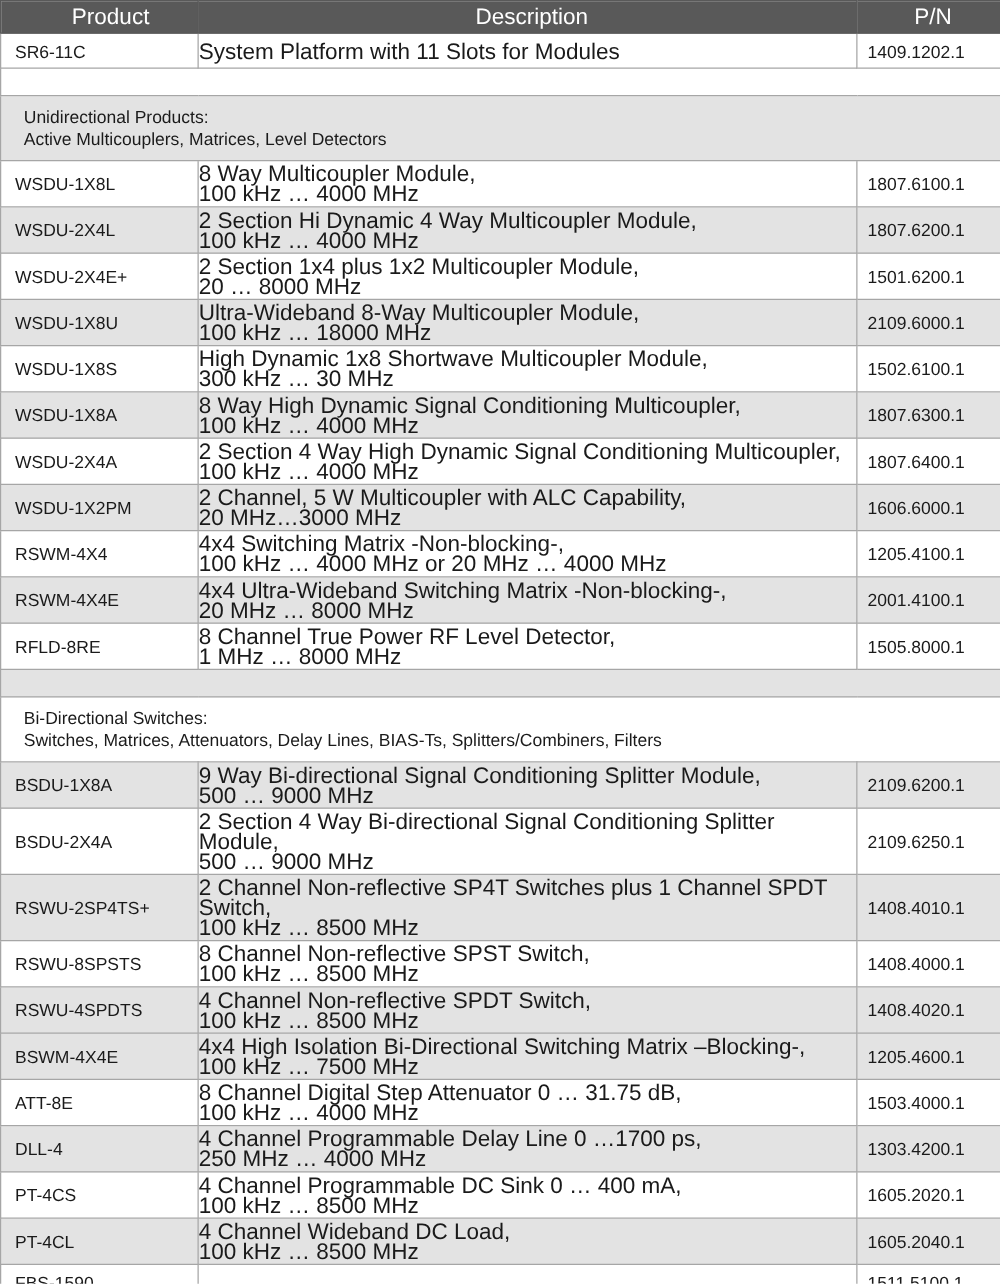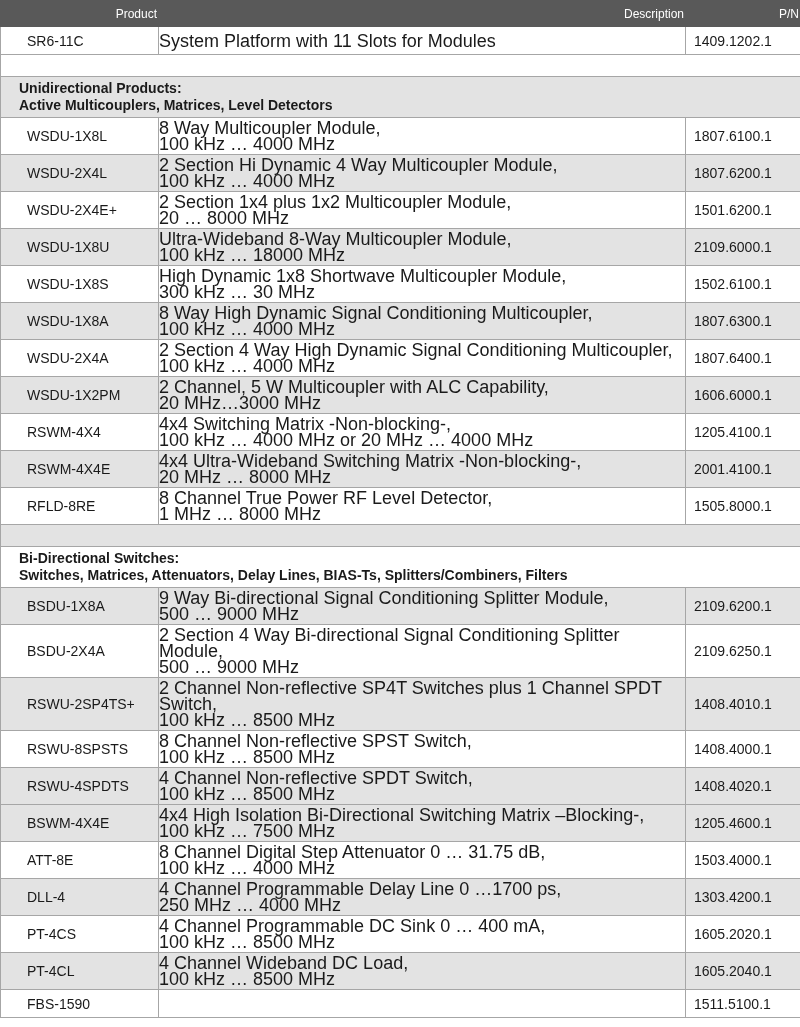--- a/index.html
+++ b/index.html
@@ -29,55 +29,55 @@
   }
   td, th {
     border: 1px solid var(--border);
     vertical-align: middle;
     box-sizing: border-box;
   }
   tr.header th {
     background: var(--header-bg);
     color: var(--header-text);
     font-weight: normal;
-    text-align: right;
-    font-size: 12px;
+    text-align: center;
+    font-size: 18px;
     height: 26px;
     border-color: var(--header-bg);
   }
   th.col-product { padding-left: 19px; }
   th.col-desc { padding-left: 8px; }
   th.col-pn { padding-left: 8px; }
 
   tr.gray td { background: var(--row-alt); }
   tr.white td { background: #ffffff; }
 
   tr.item.two { height: 36px; }
   tr.item.one { height: 28px; }
 
   td.product {
-    padding-left: 26px;
+    padding-left: 11px;
     font-size: 14px;
     white-space: nowrap;
   }
   td.desc {
     padding: 2px 0;
     font-size: 18px;
     line-height: 16px;
   }
   td.pn {
     padding-left: 8px;
     font-size: 14px;
     white-space: nowrap;
   }
   tr.blank td { height: 22px; }
   tr.section td {
-    height: 41px;
+    height: 52px;
     padding-left: 18px;
-    font-weight: bold;
+    font-weight: normal;
     font-size: 14px;
     line-height: 17.5px;
   }
 </style>
 </head>
 <body>
 
 <table class="product-table">
   <colgroup>
     <col style="width:158px">

